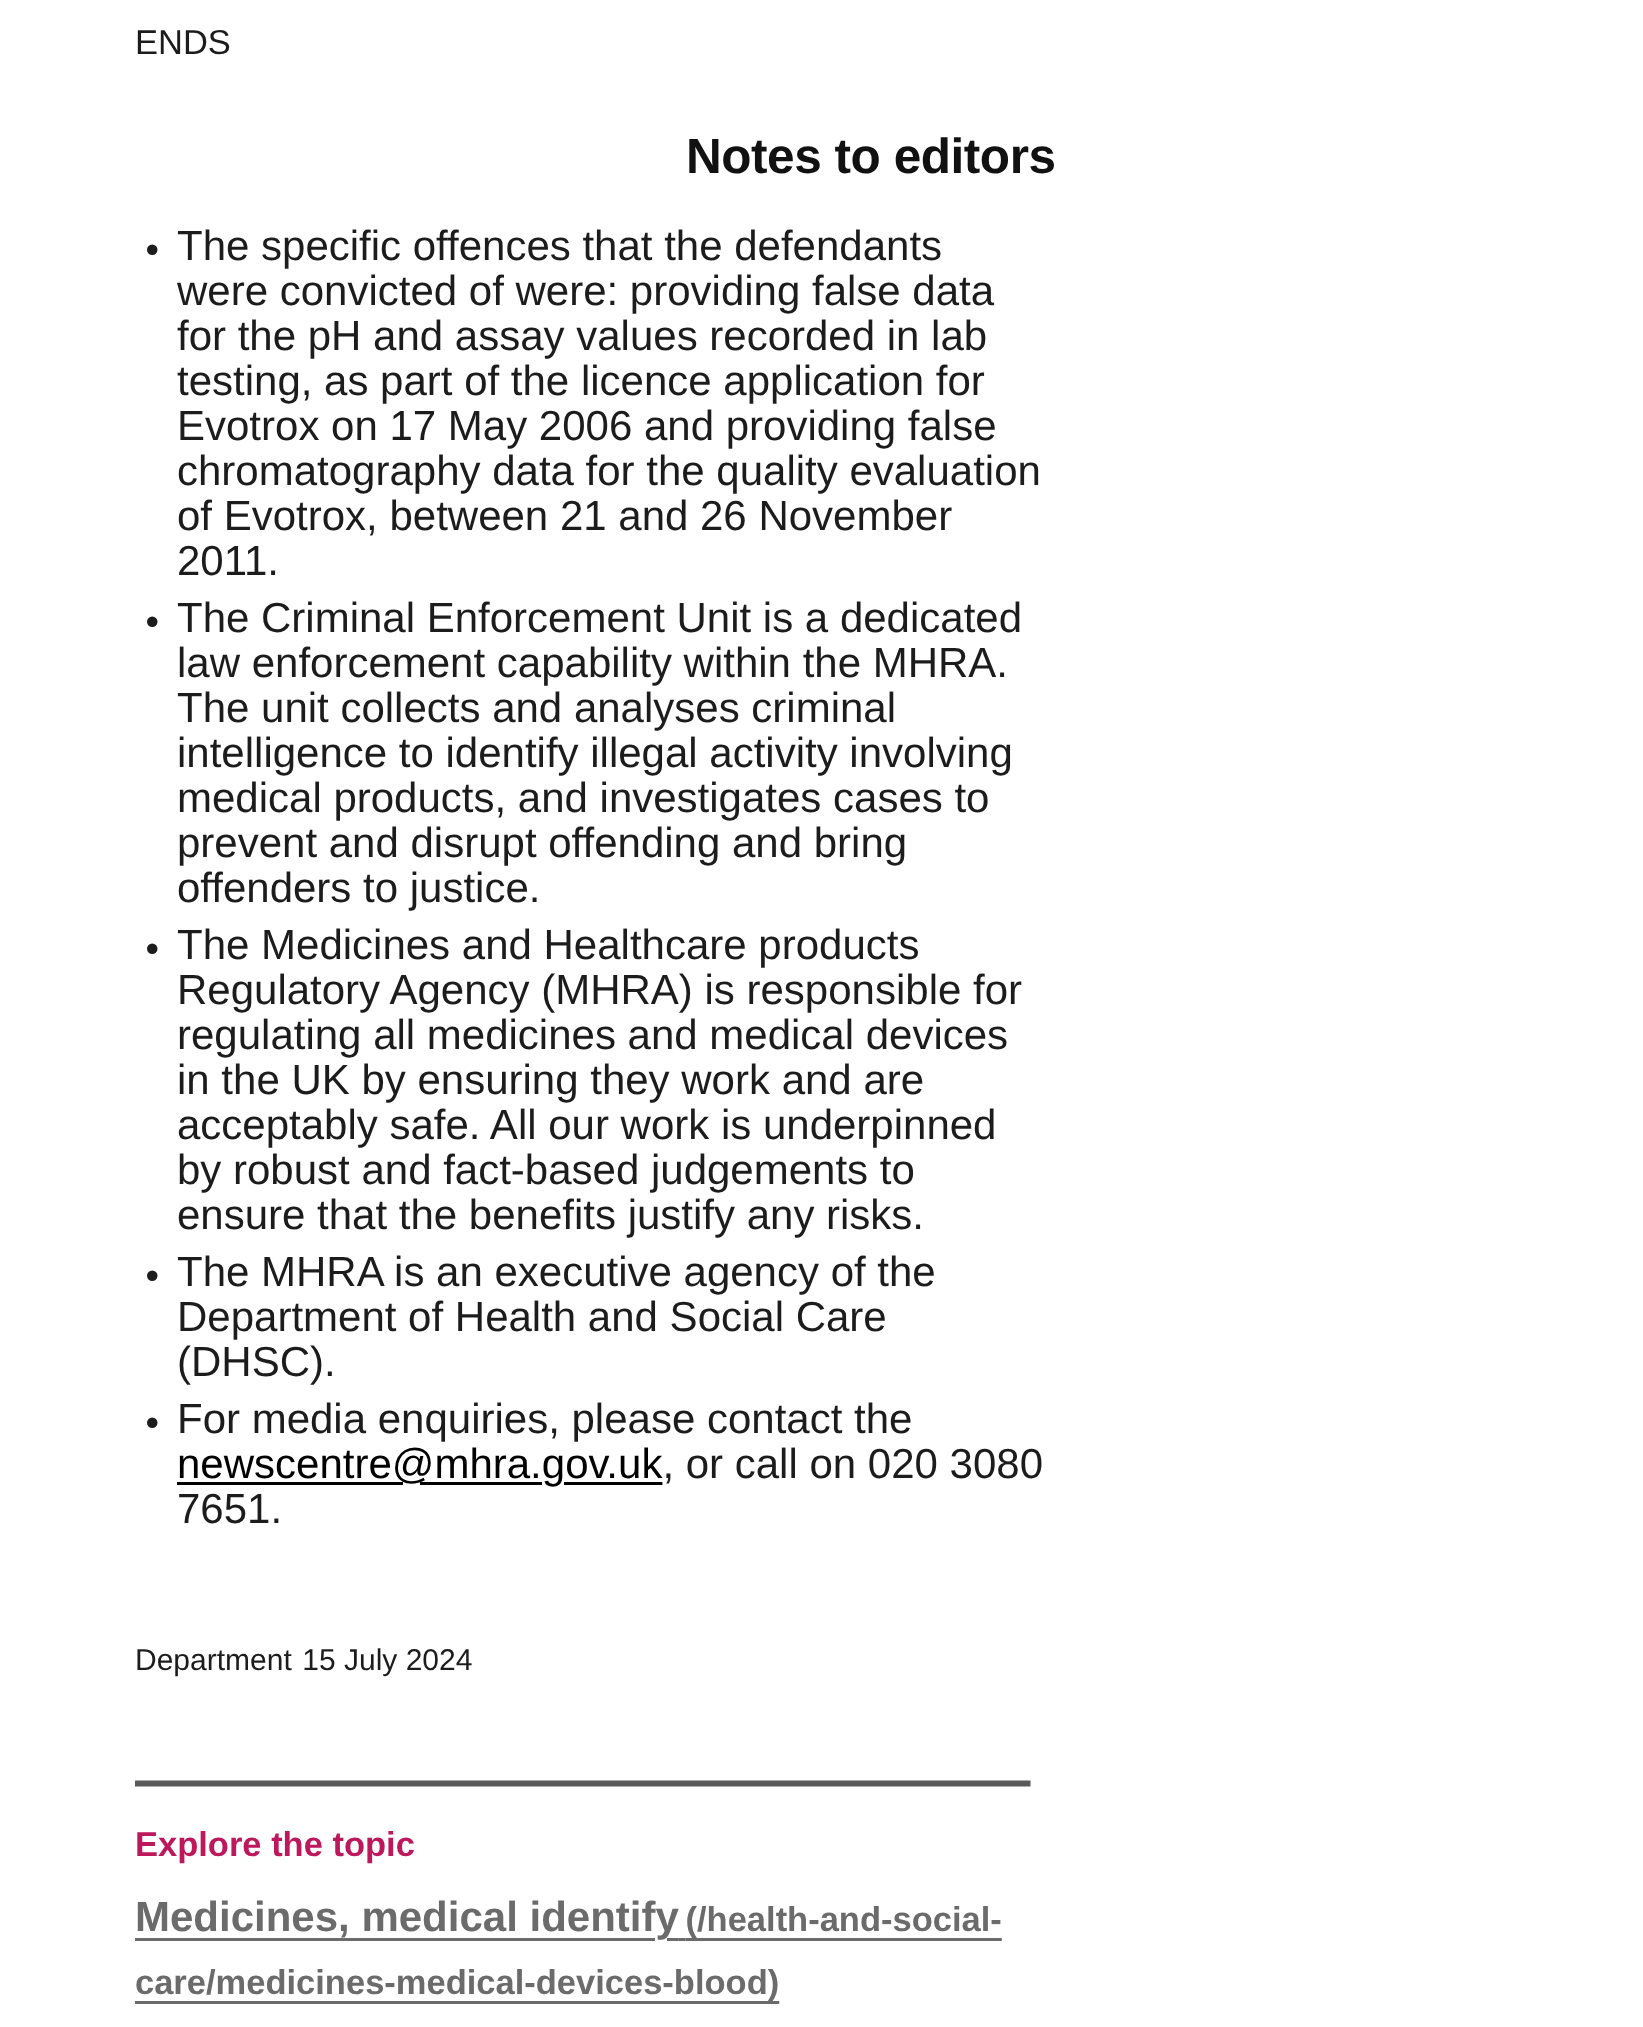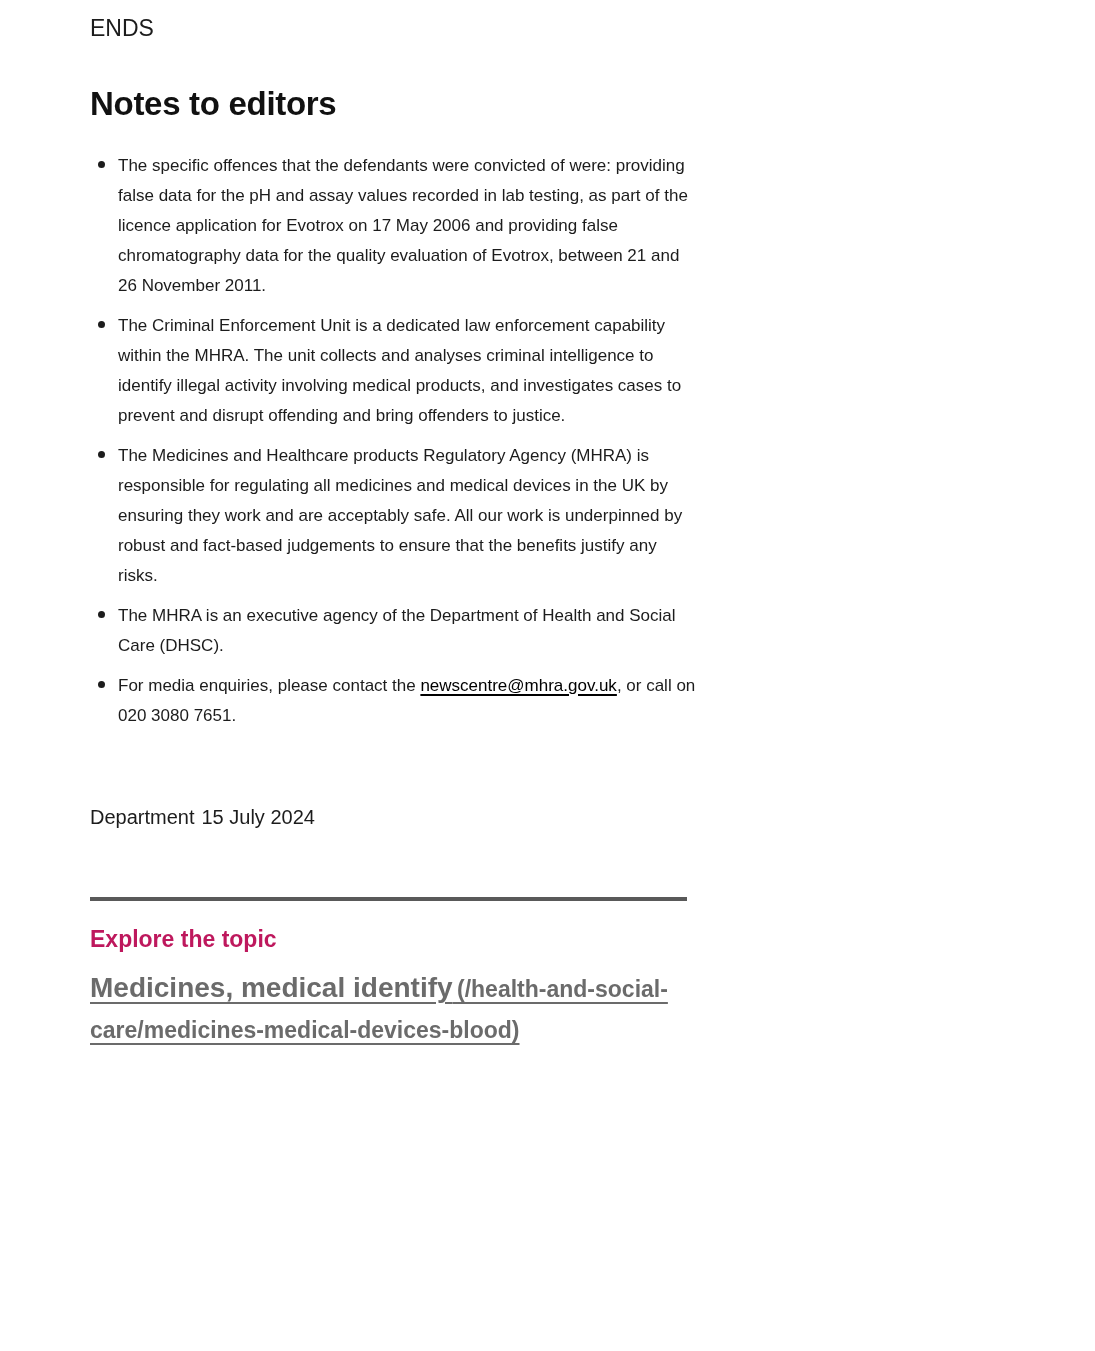--- a/index.html
+++ b/index.html
@@ -27,30 +27,31 @@
     line-height: 28px;
     color: #1c1c1c;
   }
   h1.notes-heading {
     margin: 44px 12px 0 0;
     font-size: 33px;
     line-height: 36px;
     font-weight: 700;
     color: #111111;
     letter-spacing: -0.3px;
+    text-align: center;
   }
   ul.notes-list {
     margin: 27px 0 0 0;
     padding: 0 0 0 28px;
     width: 578px;
     box-sizing: content-box;
     list-style: disc outside;
   }
   ul.notes-list li {
-    font-size: 17px;
+    font-size: 28px;
     line-height: 30px;
     margin: 0 0 8px 0;
     color: #1c1c1c;
   }
   ul.notes-list li::marker {
     color: #1c1c1c;
     font-size: 22px;
   }
   a.email-link {
     color: #000000;

